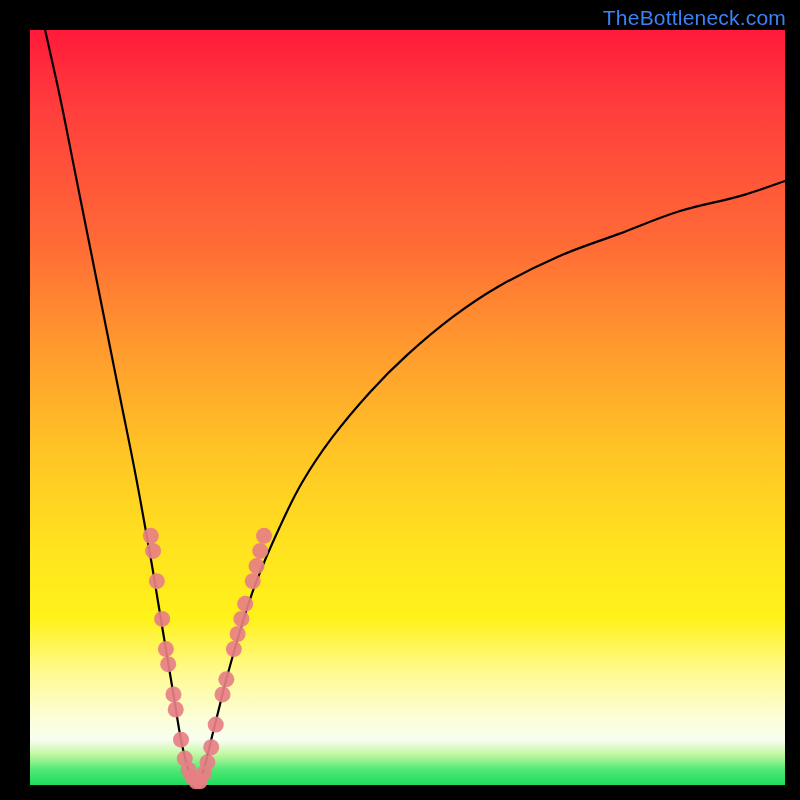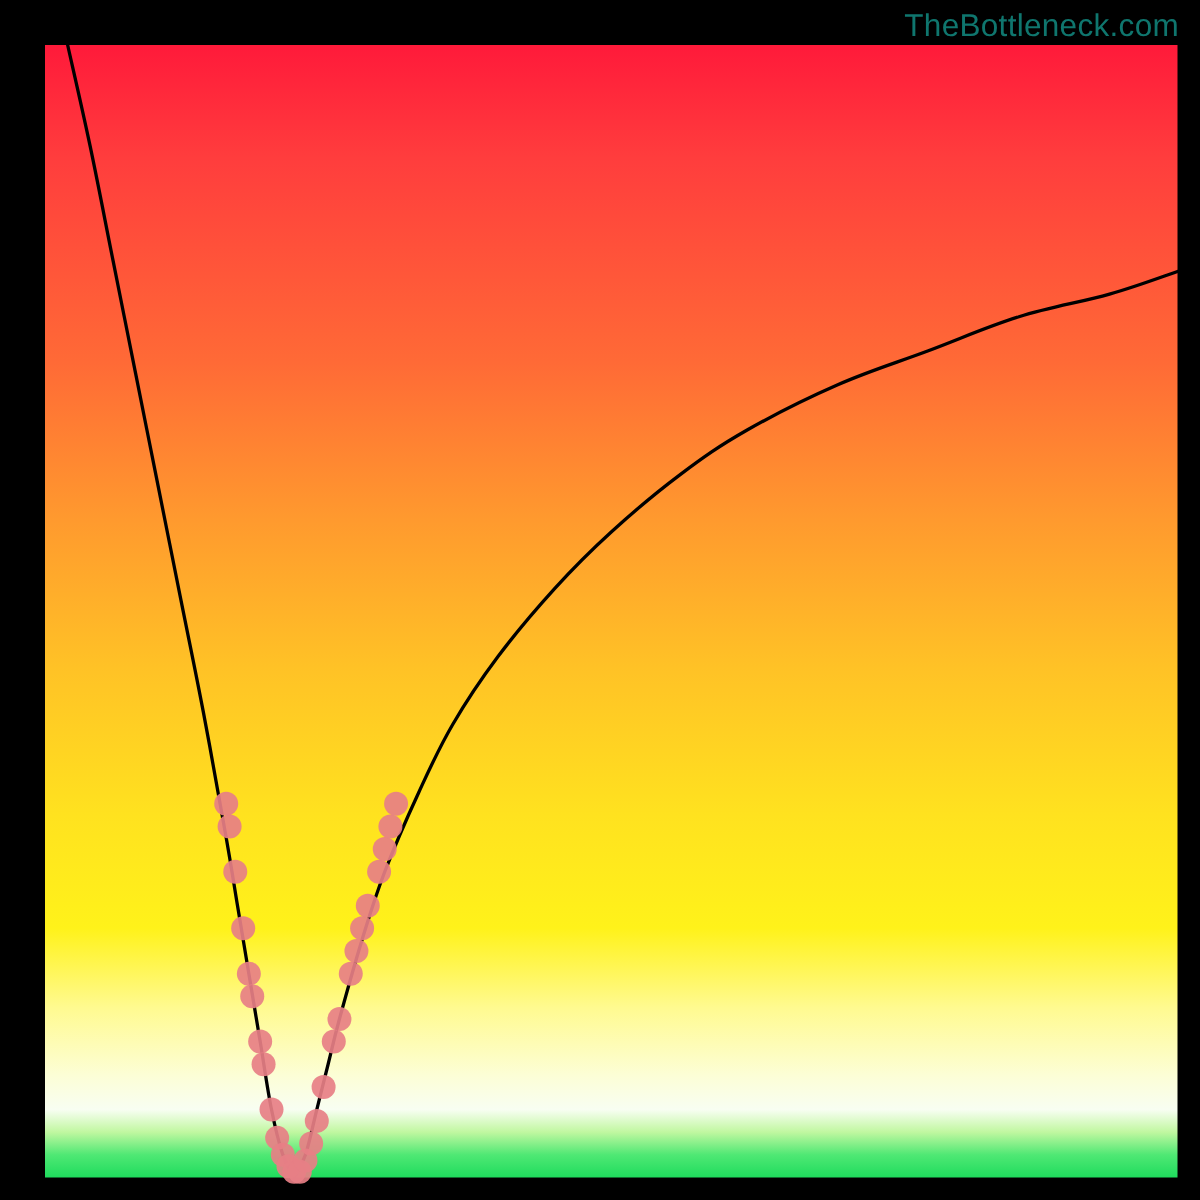--- a/index.html
+++ b/index.html
@@ -38,21 +38,21 @@
       #f8fef2 94%,
       #c0f7a0 96%,
       #4fe874 98%,
       #1fdc5d 100%
     );
   }
   .watermark {
     position: absolute;
     top: 6px;
     right: 14px;
-    color: #0f766e;
+    color: #3b82f6;
     font-size: 21px;
     letter-spacing: 0.2px;
     font-weight: 400;
     user-select: none;
   }
   svg.curves {
     position: absolute;
     left: 0; top: 0;
     width: 755px; height: 755px;
     overflow: visible;

